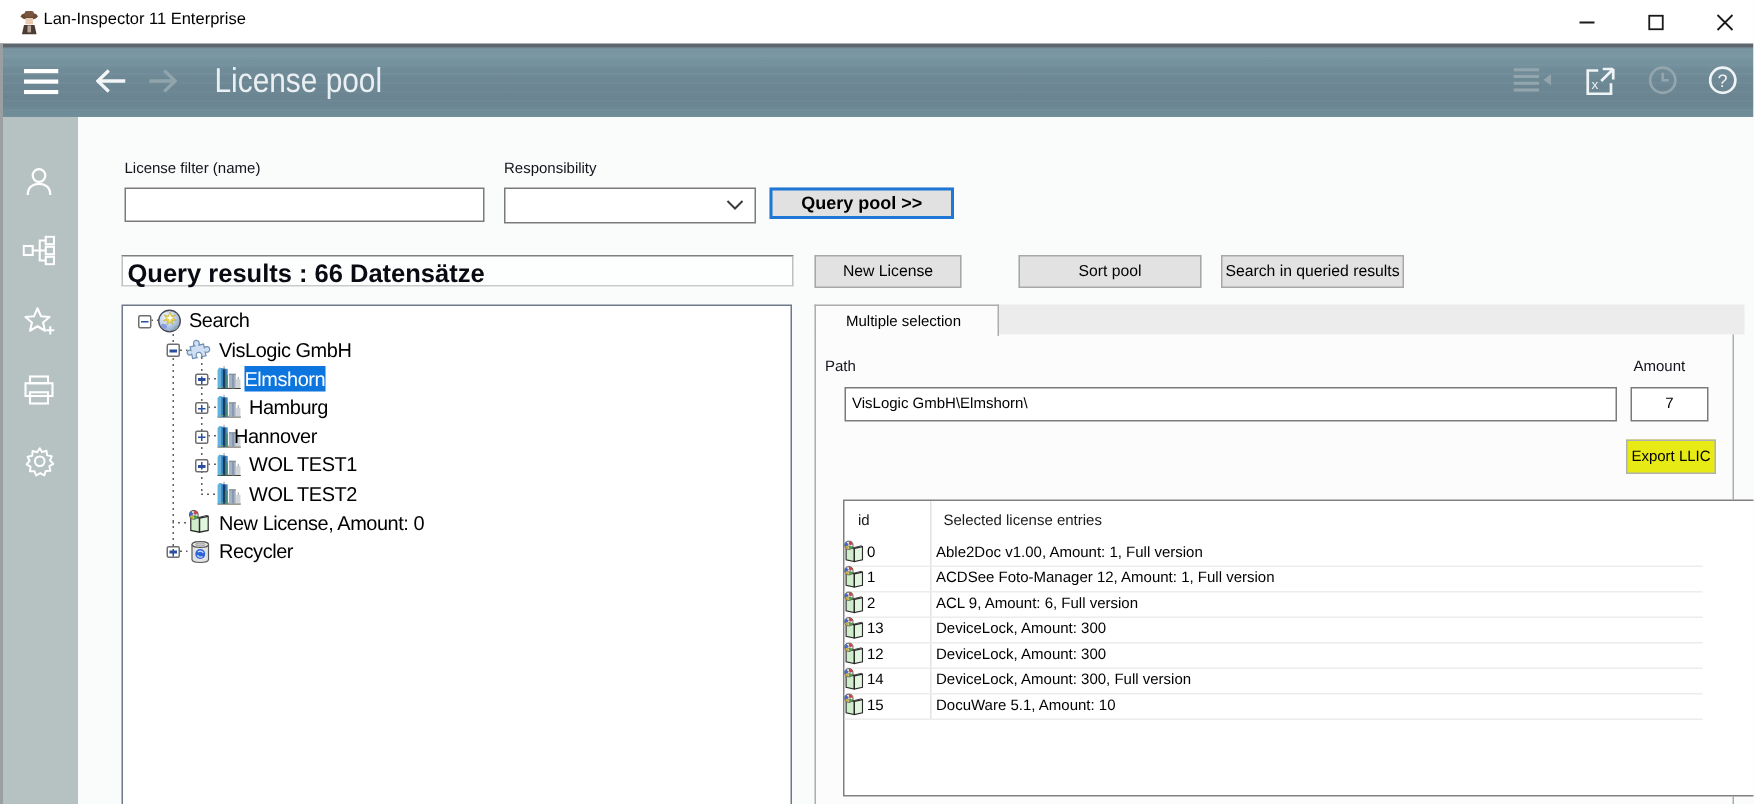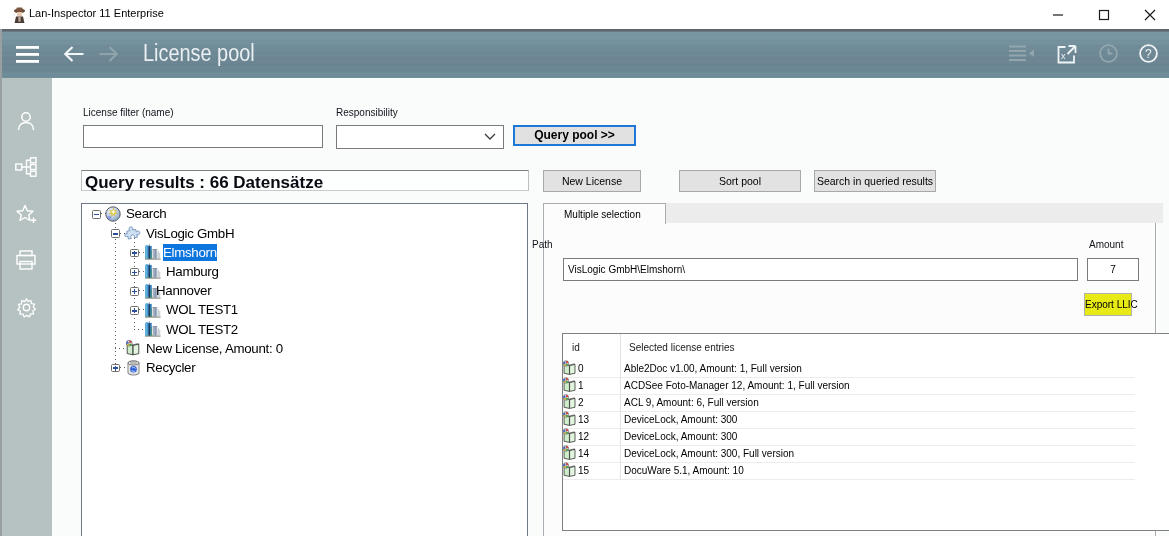--- a/index.html
+++ b/index.html
@@ -40,26 +40,26 @@
   
   .gbtn{position:absolute;height:22px;background:#e2e2e2;border:1px solid #a8a8a8;box-sizing:border-box;
         font-size:10.5px;color:#000;text-align:center;line-height:20px;overflow:hidden;white-space:nowrap;}
   
   #tabstrip{left:543px;top:203px;width:620px;height:20px;background:#ececec;}
   #tab1{left:543px;top:203px;width:123px;height:21px;background:#fcfcfc;border:1px solid #adadad;border-bottom:none;box-sizing:border-box;}
   #tab1 span{position:absolute;left:20px;top:5px;font-size:10px;color:#000;}
   #panel{left:543px;top:223px;width:613px;height:313px;background:#fcfcfc;
          border-left:1px solid #a8aeb4;border-right:1px solid #a8aeb4;box-sizing:border-box;}
   
-  #pathlbl{left:532px;top:239px;}
+  #pathlbl{left:550px;top:239px;}
   #pathbox{left:563px;top:258px;width:515px;height:23px;box-sizing:border-box;font-size:10px;color:#000;line-height:21px;padding-left:4px;}
   #amtlbl{left:1089px;top:239px;}
   #amtbox{left:1087px;top:258px;width:52px;height:23px;box-sizing:border-box;font-size:10px;color:#000;line-height:21px;text-align:center;}
-  #exportbtn{left:1084px;top:293px;width:48px;height:23px;background:#e8ea16;border:1px solid #b0b0b0;box-sizing:border-box;
-             font-size:10px;color:#000;text-align:left;line-height:21px;white-space:nowrap;}
+  #exportbtn{left:1084px;top:293px;width:60px;height:23px;background:#e8ea16;border:1px solid #b0b0b0;box-sizing:border-box;
+             font-size:10px;color:#000;text-align:center;line-height:21px;white-space:nowrap;}
   
   #tbl{left:562px;top:333px;width:680px;height:198px;background:#fff;border:1px solid #808080;box-sizing:border-box;}
   #tbl .colsep{position:absolute;left:57px;top:0;width:1px;height:146px;background:#e2e2e2;}
   #tbl .hd{position:absolute;font-size:10px;color:#1a1a1a;top:8px;}
   .row{position:absolute;left:0;width:572px;height:17px;border-bottom:1px solid #ececec;}
   .row .num{position:absolute;left:15px;top:3px;font-size:10px;color:#000;}
   .row .txt{position:absolute;left:61px;top:3px;font-size:10px;color:#000;white-space:nowrap;}
   .row svg{position:absolute;left:-1px;top:0px;}
 </style>
 </head>

